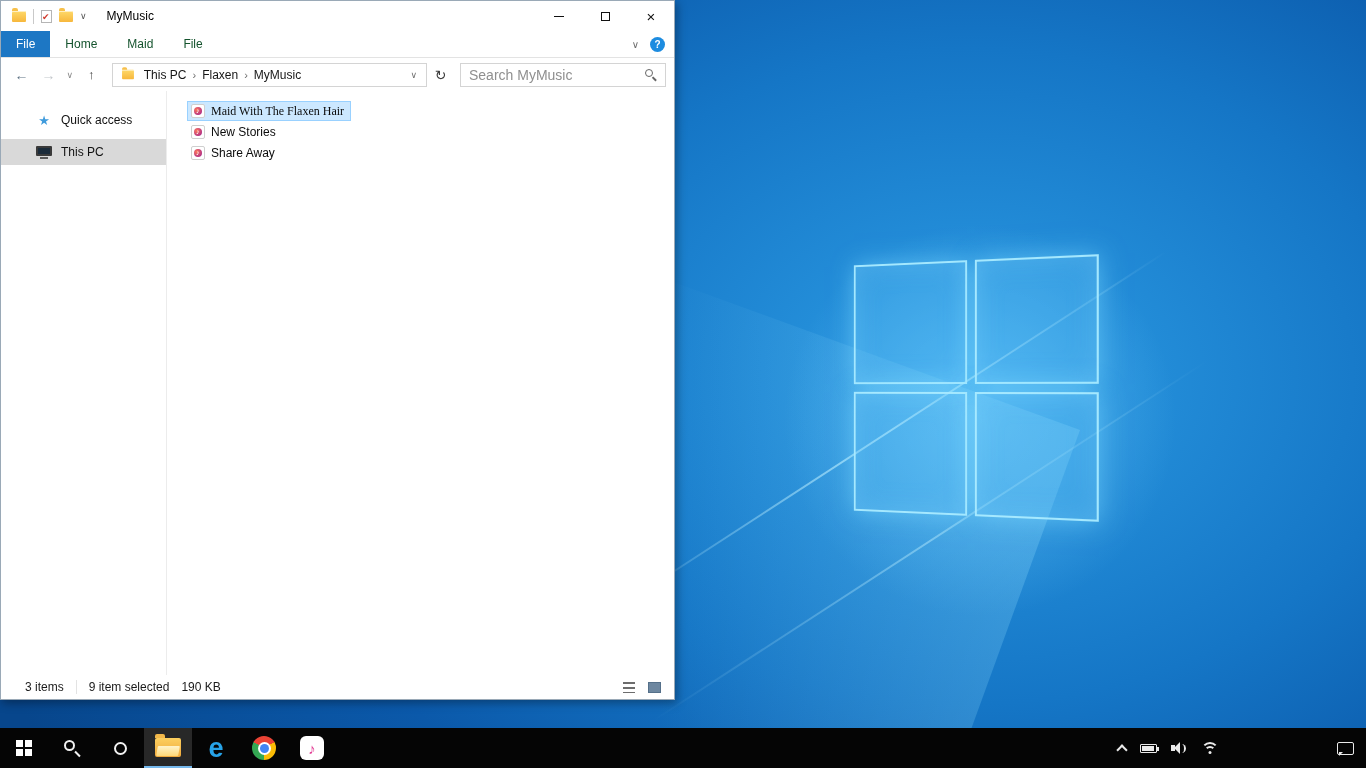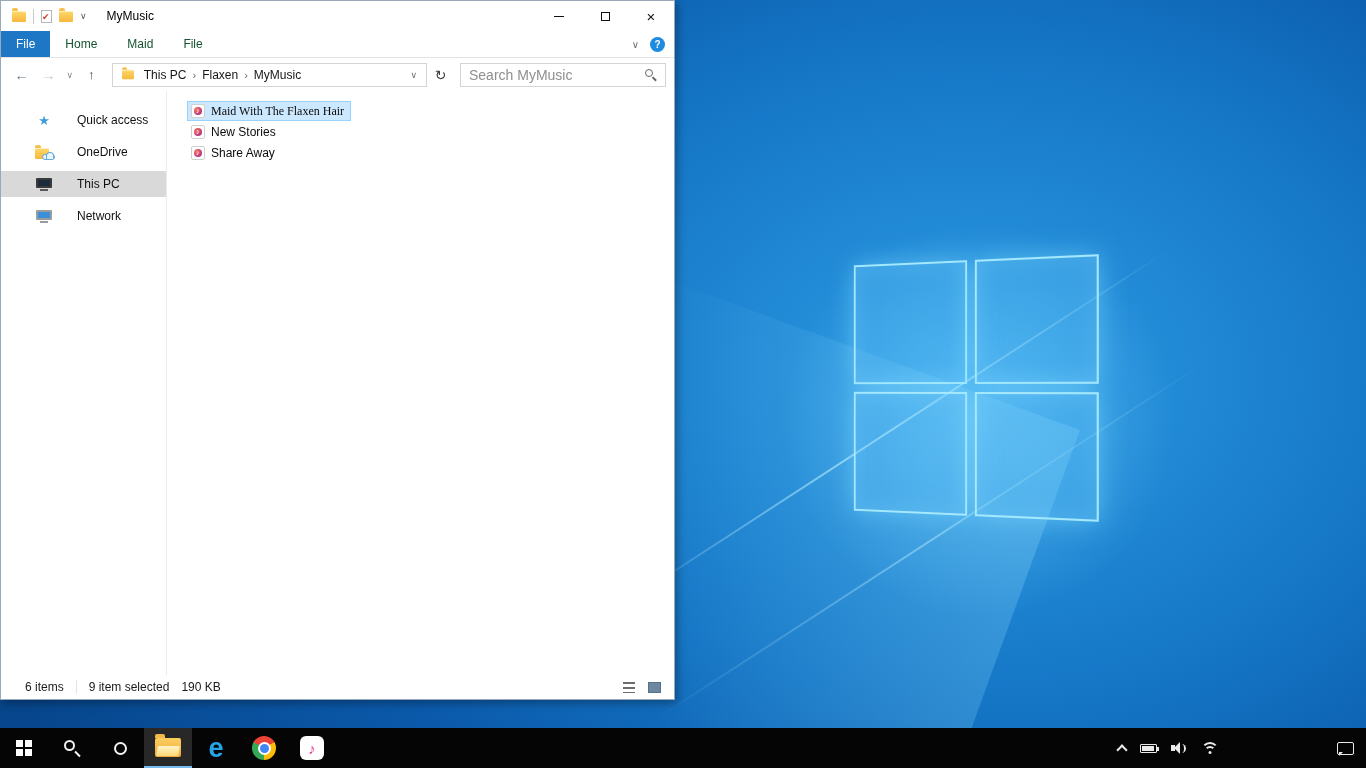--- a/index.html
+++ b/index.html
@@ -78,21 +78,21 @@
   .search-box input { border:none; outline:none; flex:1; font-size:14px; color:#333;
     font-family:inherit; background:transparent; min-width:0; }
   .search-box input::placeholder { color:#8f8f8f; }
   .mag { position:relative; width:13px; height:13px; flex:none; }
   .mag .lens { position:absolute; left:1px; top:1px; width:8px; height:8px; border:1.5px solid #666; border-radius:50%; }
   .mag .handle { position:absolute; width:5px; height:1.5px; background:#666; transform:rotate(45deg); left:8px; top:10px; }
 
   
   .content { flex:1; display:flex; min-height:0; }
   .sidebar { width:166px; flex:none; padding-top:16px; border-right:1px solid #ececec; }
-  .nav-item { height:26px; display:flex; align-items:center; padding-left:34px; gap:24px;
+  .nav-item { height:26px; display:flex; align-items:center; padding-left:34px; gap:8px;
     margin-bottom:6px; color:#111; }
   .nav-item.selected { background:#d9d9d9; }
   .nav-ic { width:18px; display:flex; align-items:center; justify-content:center; flex:none; }
   .star-icon::before { content:"★"; color:#3f9bdc; font-size:13px; }
   .onedrive-icon { position:relative; width:18px; height:13px; }
   .onedrive-icon .folder-sm { position:absolute; left:0; top:2px; }
   .cloud { position:absolute; right:-2px; bottom:-1px; width:13px; height:6px; background:#eaf5fd;
     border:1px solid #6aa9d8; border-radius:4px; }
   .cloud::before { content:""; position:absolute; left:3px; top:-3px; width:6px; height:6px;
     background:#eaf5fd; border:1px solid #6aa9d8; border-bottom:none; border-radius:50% 50% 0 0; }
@@ -248,67 +248,49 @@
         </span>
     </div>
   </div>
 
   <div class="content">
     <div class="sidebar">
       <div class="nav-item">
         <span class="nav-ic star-icon"></span>
         <span>Quick access</span>
       </div>
-      <div class="nav-item">
-        <span class="nav-ic">
-          <span class="onedrive-icon">
-              <span class="folder-sm"></span>
-              <span class="cloud"></span>
-            </span>
-        </span>
-        <span>OneDrive</span>
-      </div>
       <div class="nav-item selected">
         <span class="nav-ic">
           <span class="pc-icon">
               <span class="scr"></span>
               <span class="base"></span>
             </span>
         </span>
         <span>This PC</span>
       </div>
-      <div class="nav-item">
-        <span class="nav-ic">
-          <span class="net-icon">
-              <span class="scr"></span>
-              <span class="base"></span>
-            </span>
-        </span>
-        <span>Network</span>
-      </div>
     </div>
 
     <div class="filepane">
       <div class="file-row selected">
         <span class="music-icon"></span>
         <span>Maid With The Flaxen Hair</span>
       </div>
       <div class="file-row">
         <span class="music-icon"></span>
         <span>New Stories</span>
       </div>
       <div class="file-row">
         <span class="music-icon"></span>
         <span>Share Away</span>
       </div>
     </div>
   </div>
 
   <div class="statusbar">
-    <span class="status-seg">6 items</span>
+    <span class="status-seg">3 items</span>
     <span class="status-sep"></span>
     <span class="status-seg">9 item selected</span>
     <span class="status-seg">190 KB</span>
     <div class="view-btns">
       <div class="view-btn">
           <span class="view-list-icon"></span>
         </div>
       <div class="view-btn">
           <span class="view-thumb-icon"></span>
         </div>

